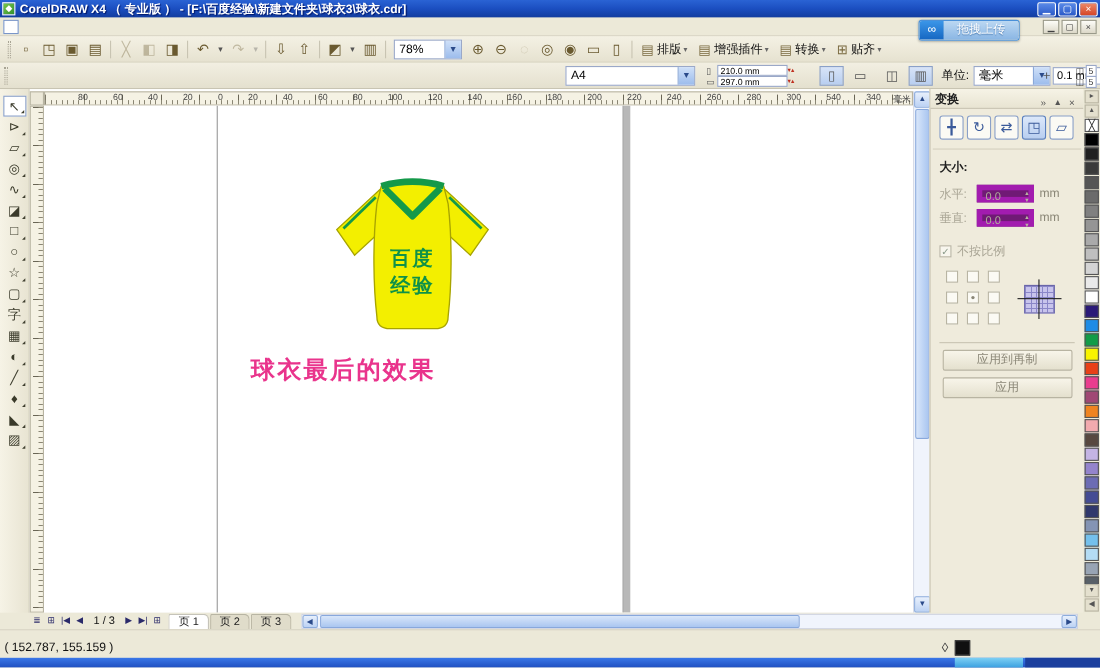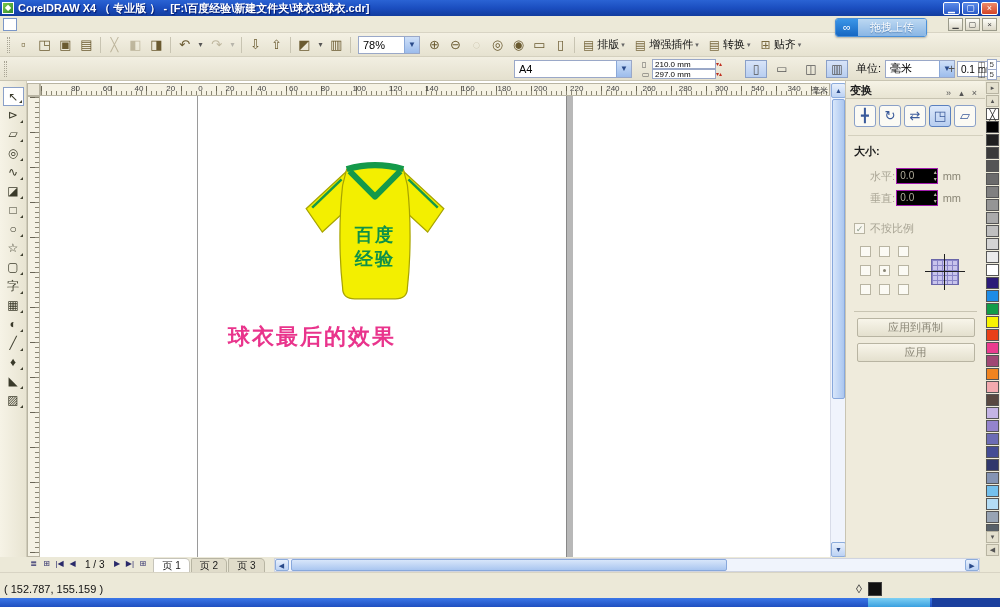--- a/index.html
+++ b/index.html
@@ -92,23 +92,23 @@
 
   
   .docker { position:absolute; left:845px; top:0; width:140px; height:100%; background:#efebdc; border-left:1px solid #c8c4b2; }
   .dk-title { height:18px; display:flex; align-items:flex-end; padding:0 4px; border-bottom:1px solid #c8c4b2; background:linear-gradient(180deg,#f6f3e6,#e8e4d2); }
   .dk-title .dtl { font-size:11px; font-weight:bold; color:#202020; flex:1; }
   .dk-title .dbt { width:13px; text-align:center; font-size:9px; color:#555; }
   .dk-tabs { display:flex; gap:3px; padding:6px 6px 8px; border-bottom:1px solid #d4d0be; margin:0 2px; }
   .dk-btn { width:22px; height:22px; border:1px solid #8aa0c8; border-radius:3px; background:#fbfaf4; color:#3a5a9a; font-size:13px; line-height:20px; text-align:center; }
   .dk-btn.active { background:linear-gradient(180deg,#dce8fa,#b8cef0); border-color:#5a80c0; }
   .dk-sizelbl { font-size:11px; font-weight:bold; color:#202020; padding:8px 8px 6px; }
-  .dk-row { display:flex; align-items:center; padding:3px 24px; color:#a8a494; font-size:11px; }
+  .dk-row { display:flex; align-items:center; padding:3px 8px; color:#a8a494; font-size:11px; }
   .dk-row .dklbl { width:34px; }
-  .dk-field { width:52px; height:16px; background:#000000; border:1px solid #a21caf; color:#b0ac9a; font-size:10px; line-height:14px; padding-left:3px; display:flex; }
+  .dk-field { width:52px; height:16px; background:#701a75; border:5px solid #a21caf; color:#b0ac9a; font-size:10px; line-height:14px; padding-left:3px; display:flex; }
   .dk-field .fval { flex:1; }
   .dk-field .fspin { font-size:6px; color:#b8b4a2; line-height:7px; }
   .dk-unit { margin-left:5px; color:#8a8676; }
   .dk-check { display:flex; align-items:center; gap:5px; padding:12px 8px 4px; color:#a8a494; font-size:11px; }
   .cbox { width:11px; height:11px; background:#f8f6ee; border:1px solid #b8b4a2; font-size:9px; line-height:10px; text-align:center; color:#8a9a8a; }
   .anchor-wrap { display:flex; align-items:center; gap:14px; padding:6px 8px 10px 14px; }
   .agrid { display:grid; grid-template-columns:repeat(3,13px); grid-template-rows:repeat(3,13px); gap:6px; }
   .anchor { width:11px; height:11px; border:1px solid #b8b4a2; background:#fbfaf4; }
   .anchor.center { position:relative; }
   .anchor.center::after { content:""; position:absolute; left:3px; top:3px; width:3px; height:3px; background:#8a8676; border-radius:50%; }

